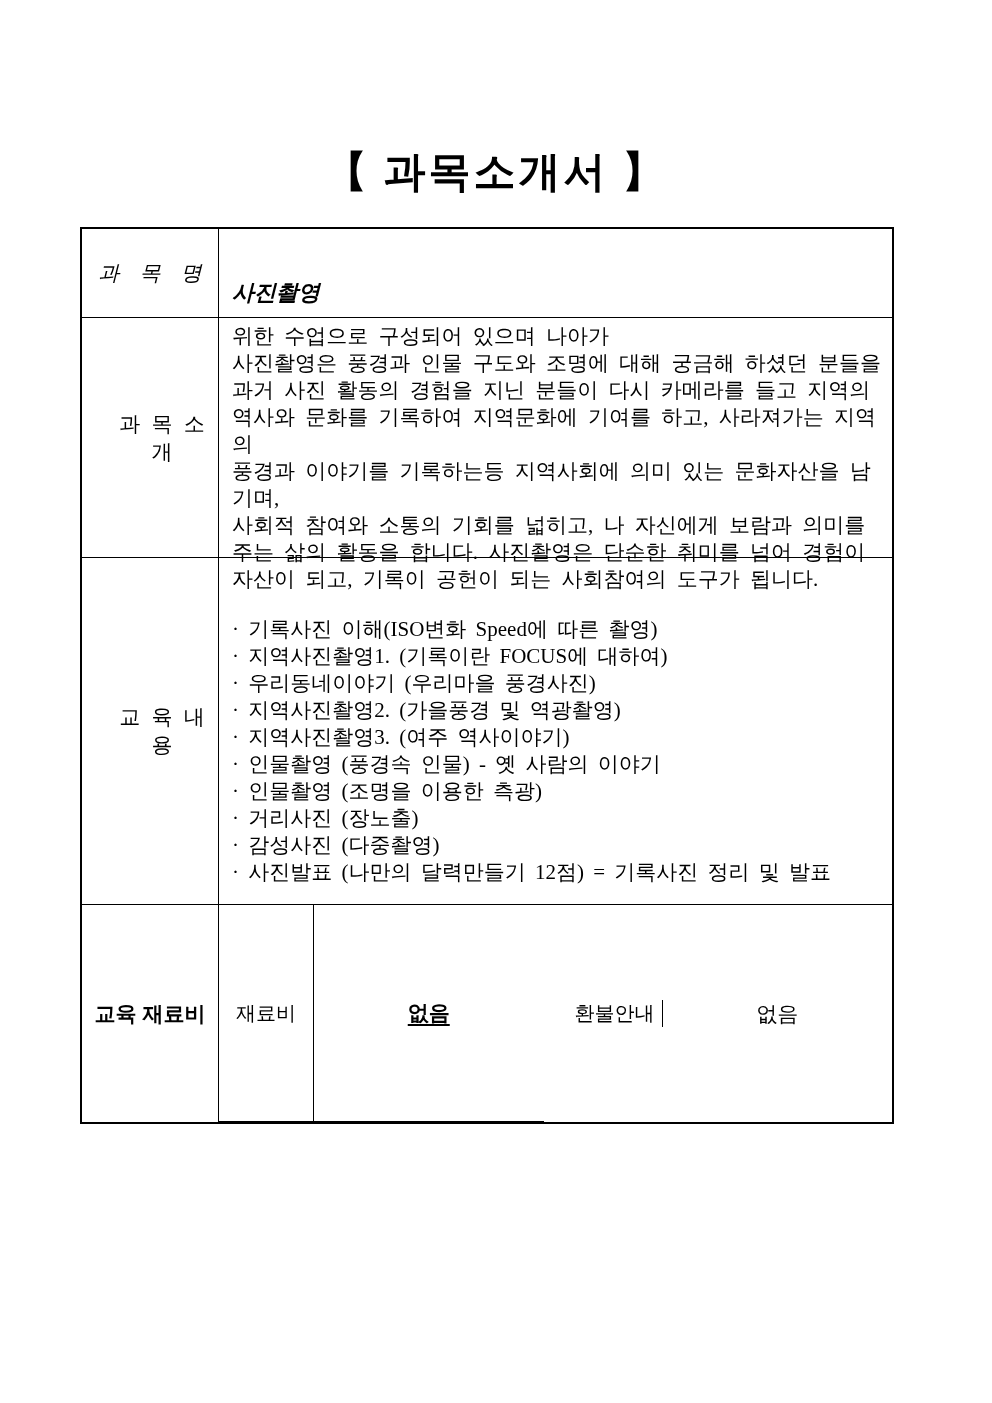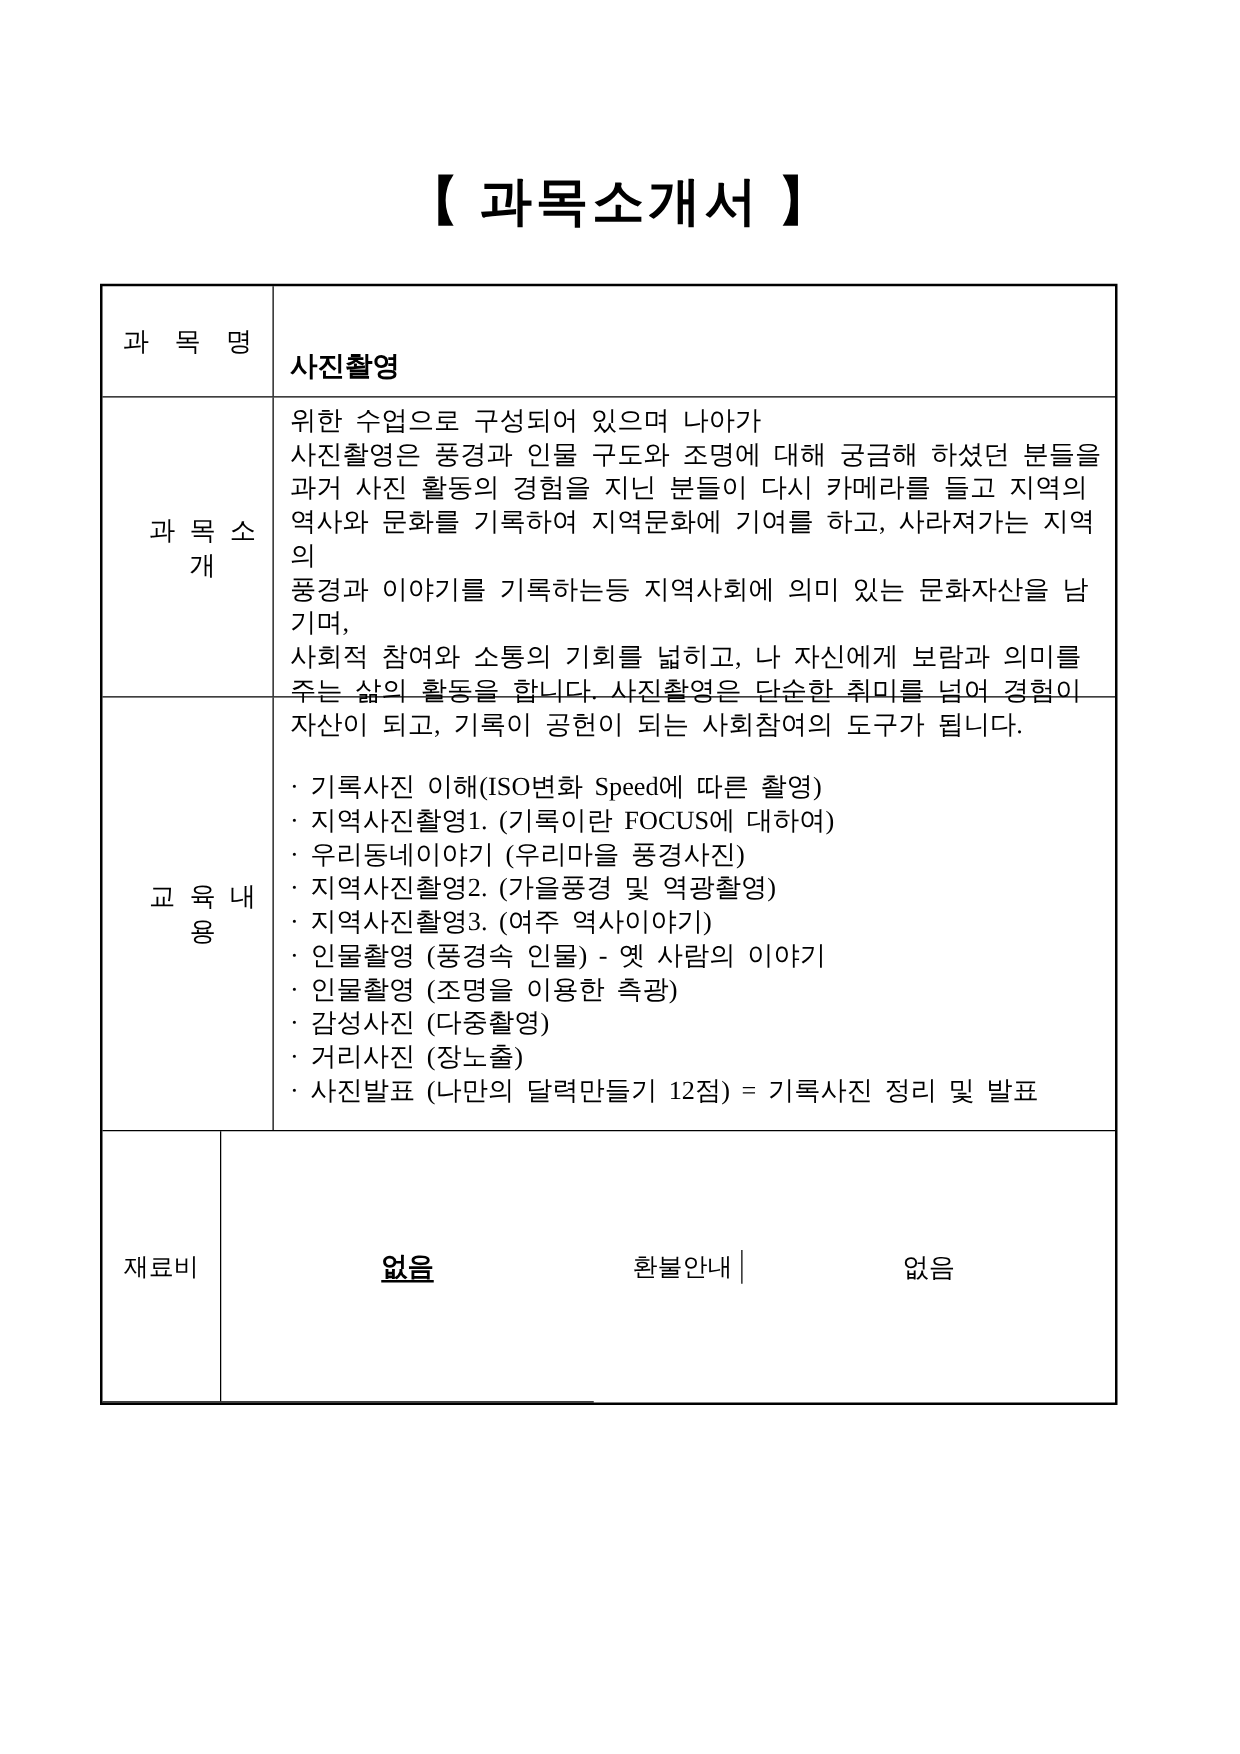--- a/index.html
+++ b/index.html
@@ -7,21 +7,21 @@
   .page {
     position:relative;
     width:992px; height:1403px;
     background:#ffffff;
     color:#000000;
     font-family:"Liberation Serif","DejaVu Serif",serif;
     overflow:hidden;
   }
   .doc-title {
     position:absolute;
-    top:133px; left:0; width:100%;
+    top:144px; left:0; width:100%;
     text-align:center;
     font-size:42px;
     font-weight:bold;
     letter-spacing:3px;
     font-family:"Liberation Serif","DejaVu Serif",serif;
   }
   .doc-table {
     position:absolute;
     left:80px; top:227px;
     width:814px;
@@ -47,21 +47,21 @@
   .content-cell {
     flex:1;
     display:flex;
     flex-direction:column;
     justify-content:center;
     padding-left:13px;
     padding-right:6px;
     font-size:21px;
     margin-top:40px;
   }
-  .row-1 { height:89px; }
+  .row-1 { height:89px;font-style:italic; }
   .row-2 { height:240px; }
   .row-3 { height:347px; }
   .row-4 { height:217px; }
   .row-5 { height:110px; }
   .bold-sans {
     font-family:"Liberation Sans","DejaVu Sans",sans-serif;
     font-weight:bold;
   }
   .course-name { font-size:22px; }
   .body-line { line-height:27px; word-spacing:5px; }
@@ -126,27 +126,28 @@
     <div class="t-row row-3">
       <div class="label-cell spread4">교 육 내 용</div>
       <div class="content-cell">
         <div class="bullet-line">· 기록사진 이해(ISO변화 Speed에 따른 촬영)</div>
         <div class="bullet-line">· 지역사진촬영1. (기록이란 FOCUS에 대하여)</div>
         <div class="bullet-line">· 우리동네이야기 (우리마을 풍경사진)</div>
         <div class="bullet-line">· 지역사진촬영2. (가을풍경 및 역광촬영)</div>
         <div class="bullet-line">· 지역사진촬영3. (여주 역사이야기)</div>
         <div class="bullet-line">· 인물촬영 (풍경속 인물) - 옛 사람의 이야기</div>
         <div class="bullet-line">· 인물촬영 (조명을 이용한 측광)</div>
+        <div class="bullet-line">· 거리사진 (장노출)</div>
         <div class="bullet-line">· 감성사진 (다중촬영)</div>
-        <div class="bullet-line">· 거리사진 (장노출)</div>
         <div class="bullet-line">· 사진발표 (나만의 달력만들기 12점) = 기록사진 정리 및 발표</div>
       </div>
     </div>
 
     <div class="t-row row-4">
+      <div class="label-cell bold-sans">교육 재료비</div>
       <div class="sub-rows">
         <div class="sub-row">
           <div class="sub-label-cell">재료비</div>
           <div class="sub-value-cell">
             <span class="underline-bold">없음</span>
           </div>
         </div>
         <div class="sub-row">
           <div class="sub-label-cell">환불안내</div>
           <div class="sub-value-cell">

